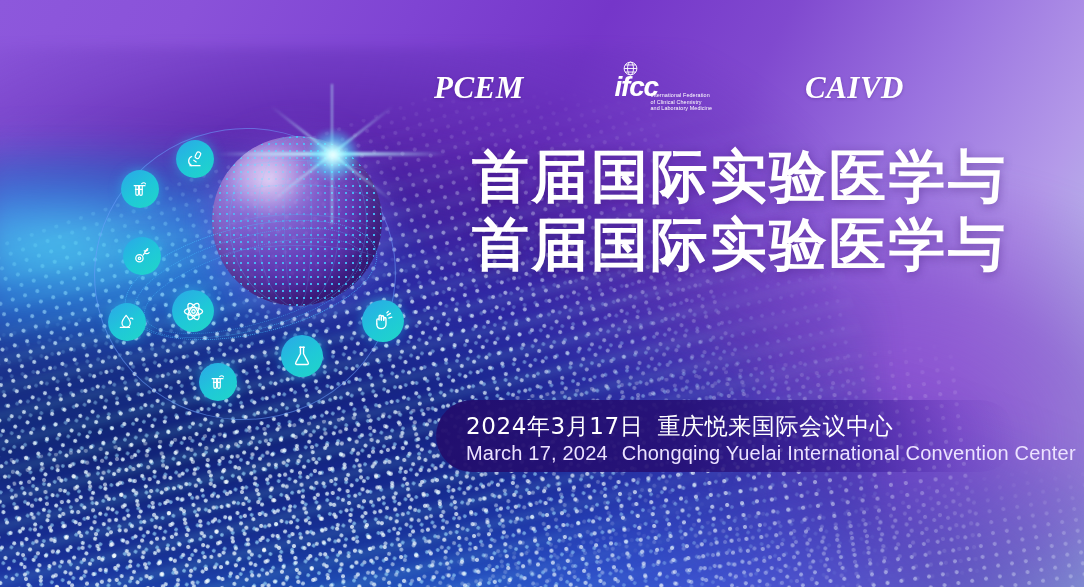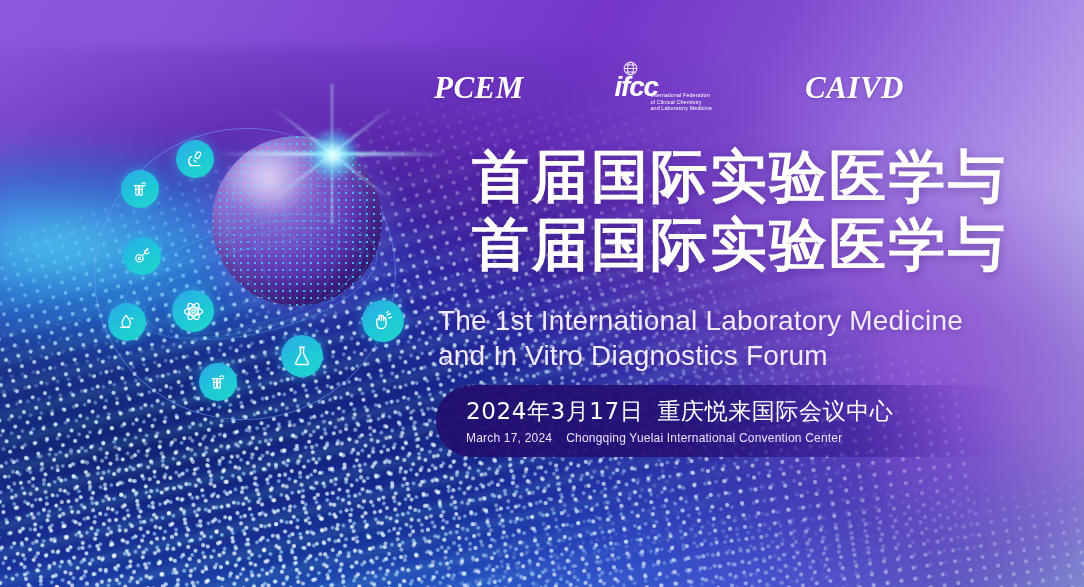--- a/index.html
+++ b/index.html
@@ -448,21 +448,21 @@
     font-size: 28px;
     line-height: 35px;
     letter-spacing: 0.2px;
     text-shadow: 0 1px 6px rgba(55,15,110,0.40);
   }
   .title-en div { white-space: nowrap; }
 
   .info-pill {
     position: absolute;
     left: 436px;
-    top: 385px;
+    top: 400px;
     width: 580px;
     height: 72px;
     border-radius: 36px;
     background: linear-gradient(90deg,
         rgba(34,14,110,0.96) 0%,
         rgba(38,16,118,0.93) 42%,
         rgba(58,28,150,0.62) 72%,
         rgba(96,52,186,0.22) 90%,
         rgba(120,66,200,0.0) 100%);
   }
@@ -476,21 +476,21 @@
     line-height: 28px;
     letter-spacing: 0.6px;
     white-space: nowrap;
   }
   .pill-en {
     position: absolute;
     left: 30px;
     top: 43px;
     color: #ece2ff;
     font-family: "Liberation Sans", "DejaVu Sans", sans-serif;
-    font-size: 12px;
+    font-size: 20px;
     line-height: 20px;
     letter-spacing: 0.2px;
     white-space: nowrap;
   }
   .pill-gap { display: inline-block; width: 14px; }
 </style>
 </head>
 <body>
 
 <div id="banner">
@@ -626,24 +626,20 @@
     </span>
 
     <span class="logo-word">CAIVD</span>
   </div>
 
   <div class="title-cn">
     <div>首届国际实验医学与</div>
     <div>首届国际实验医学与</div>
   </div>
 
-  <div class="title-en">
-    <div>The 1st International Laboratory Medicine</div>
-    <div>and In Vitro Diagnostics Forum</div>
-  </div>
 
   <div class="info-pill">
     <div class="pill-cn">
       <span>2024年3月17日</span><span class="pill-gap"></span><span>重庆悦来国际会议中心</span>
     </div>
     <div class="pill-en">
       <span>March 17, 2024</span><span class="pill-gap"></span><span>Chongqing Yuelai International Convention Center</span>
     </div>
   </div>
 

